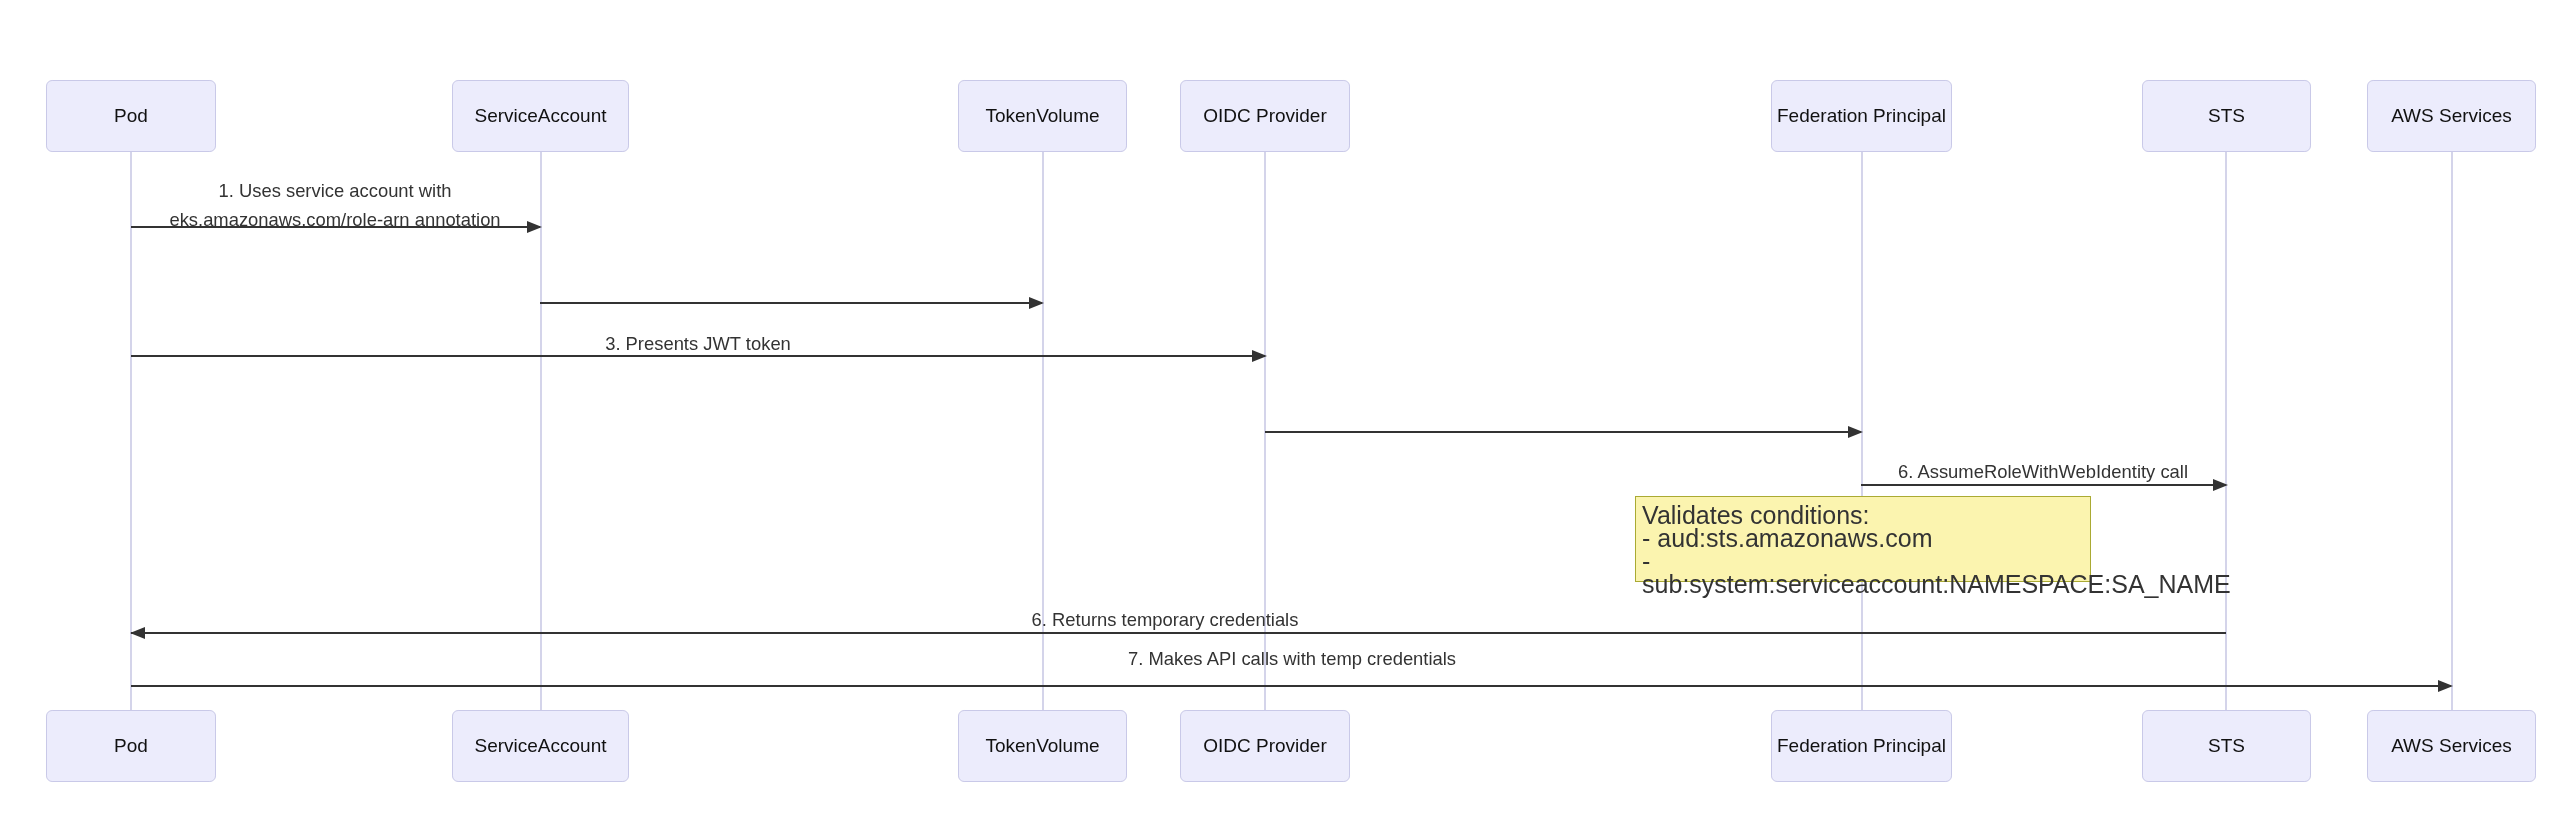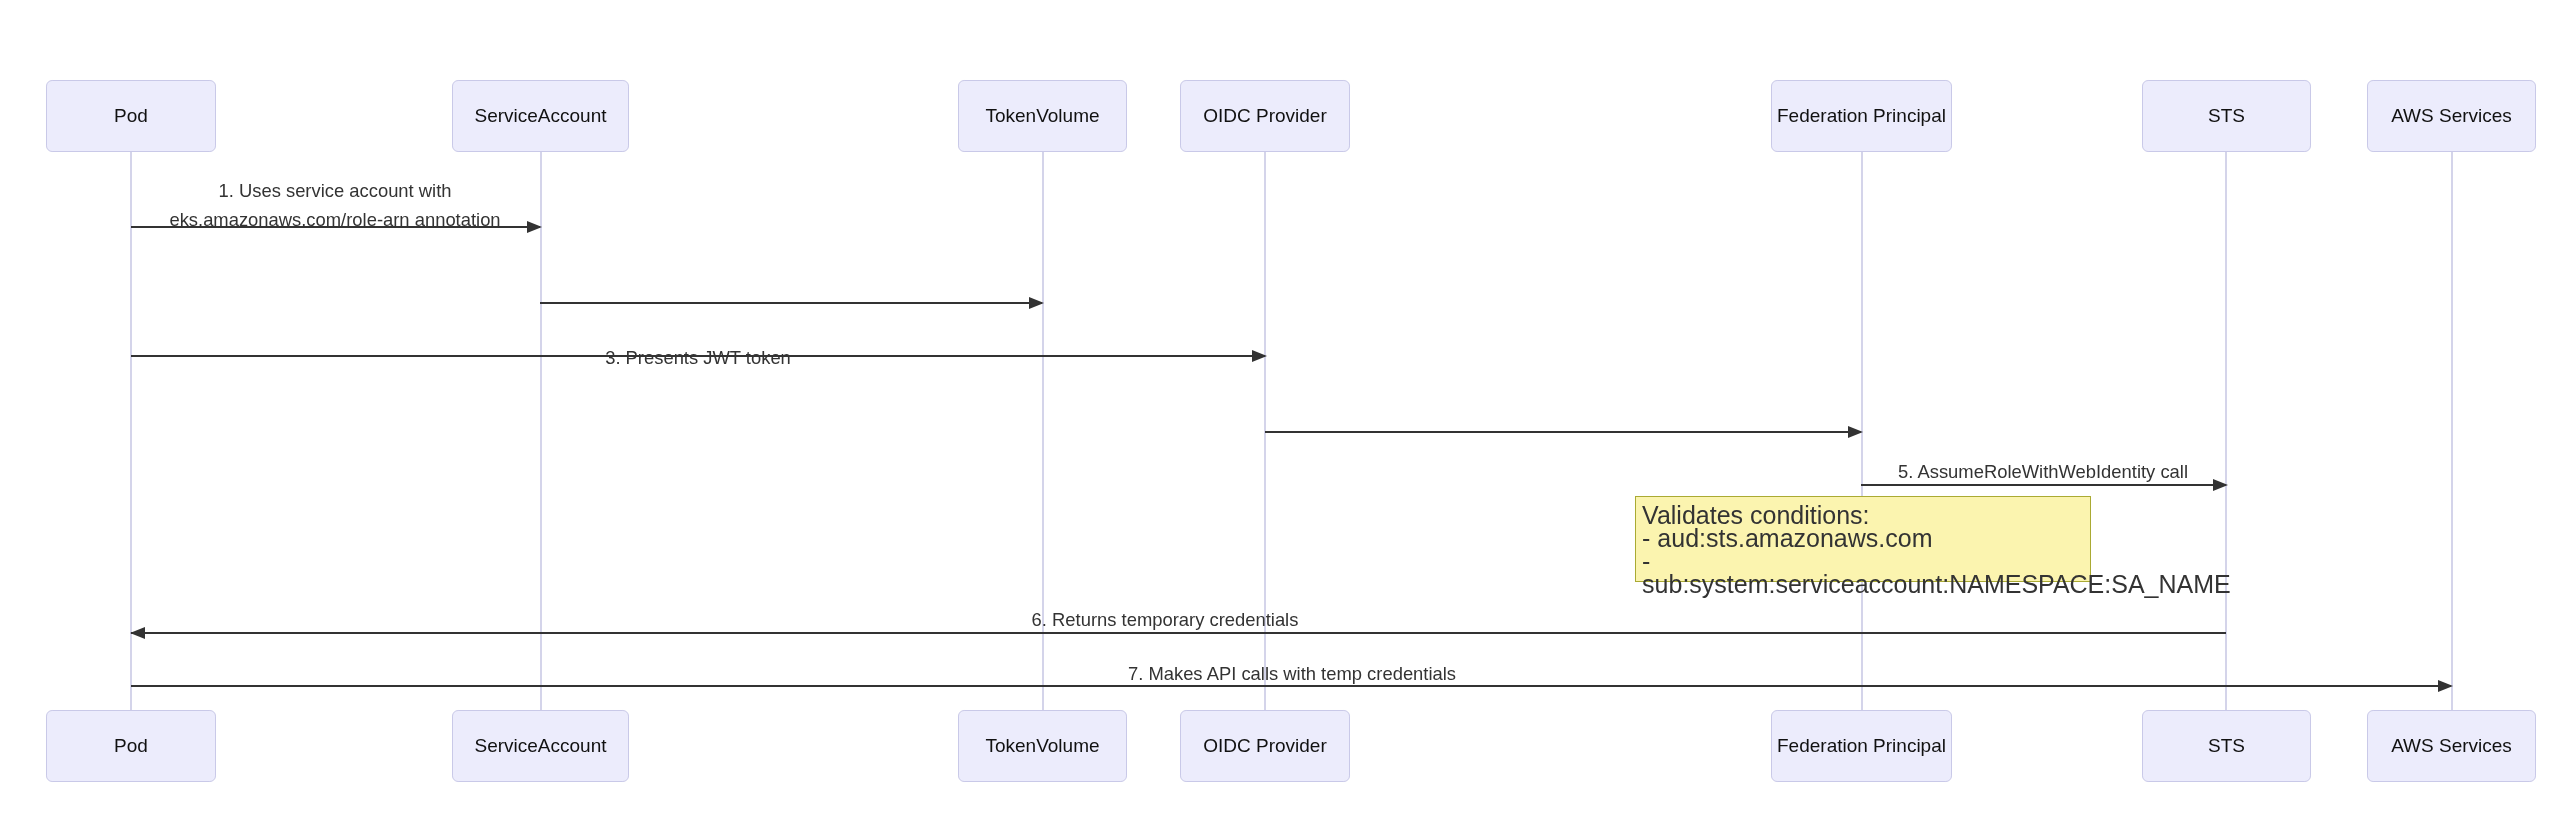--- a/index.html
+++ b/index.html
@@ -109,32 +109,32 @@
   <div class="actor" style="left:1771px; top:710px; width:181px;">Federation Principal</div>
   <div class="actor" style="left:2142px; top:710px; width:169px;">STS</div>
   <div class="actor" style="left:2367px; top:710px; width:169px;">AWS Services</div>
 
   <div class="msg-label" style="left:335px; top:176px;">1. Uses service account with
 eks.amazonaws.com/role-arn annotation</div>
   <div class="arrow head-right" style="left:131px; top:226px; width:409px;"></div>
 
   <div class="arrow head-right" style="left:540px; top:302px; width:502px;"></div>
 
-  <div class="msg-label" style="left:698px; top:343px;">3. Presents JWT token</div>
+  <div class="msg-label" style="left:698px; top:329px;">3. Presents JWT token</div>
   <div class="arrow head-right" style="left:131px; top:355px; width:1134px;"></div>
 
   <div class="arrow head-right" style="left:1265px; top:431px; width:596px;"></div>
 
-  <div class="msg-label" style="left:2043px; top:457px;">5. AssumeRoleWithWebIdentity call</div>
+  <div class="msg-label" style="left:2043px; top:457px;">6. AssumeRoleWithWebIdentity call</div>
   <div class="arrow head-right" style="left:1861px; top:484px; width:365px;"></div>
 
   <div class="note" style="left:1635px; top:496px; width:456px; height:86px;">Validates conditions:
 - aud:sts.amazonaws.com
 - sub:system:serviceaccount:NAMESPACE:SA_NAME</div>
 
   <div class="msg-label" style="left:1165px; top:605px;">6. Returns temporary credentials</div>
   <div class="arrow head-left" style="left:131px; top:632px; width:2095px;"></div>
 
-  <div class="msg-label" style="left:1292px; top:659px;">7. Makes API calls with temp credentials</div>
+  <div class="msg-label" style="left:1292px; top:644px;">7. Makes API calls with temp credentials</div>
   <div class="arrow head-right" style="left:131px; top:685px; width:2320px;"></div>
 
 </div>
 
 
 </body></html>

